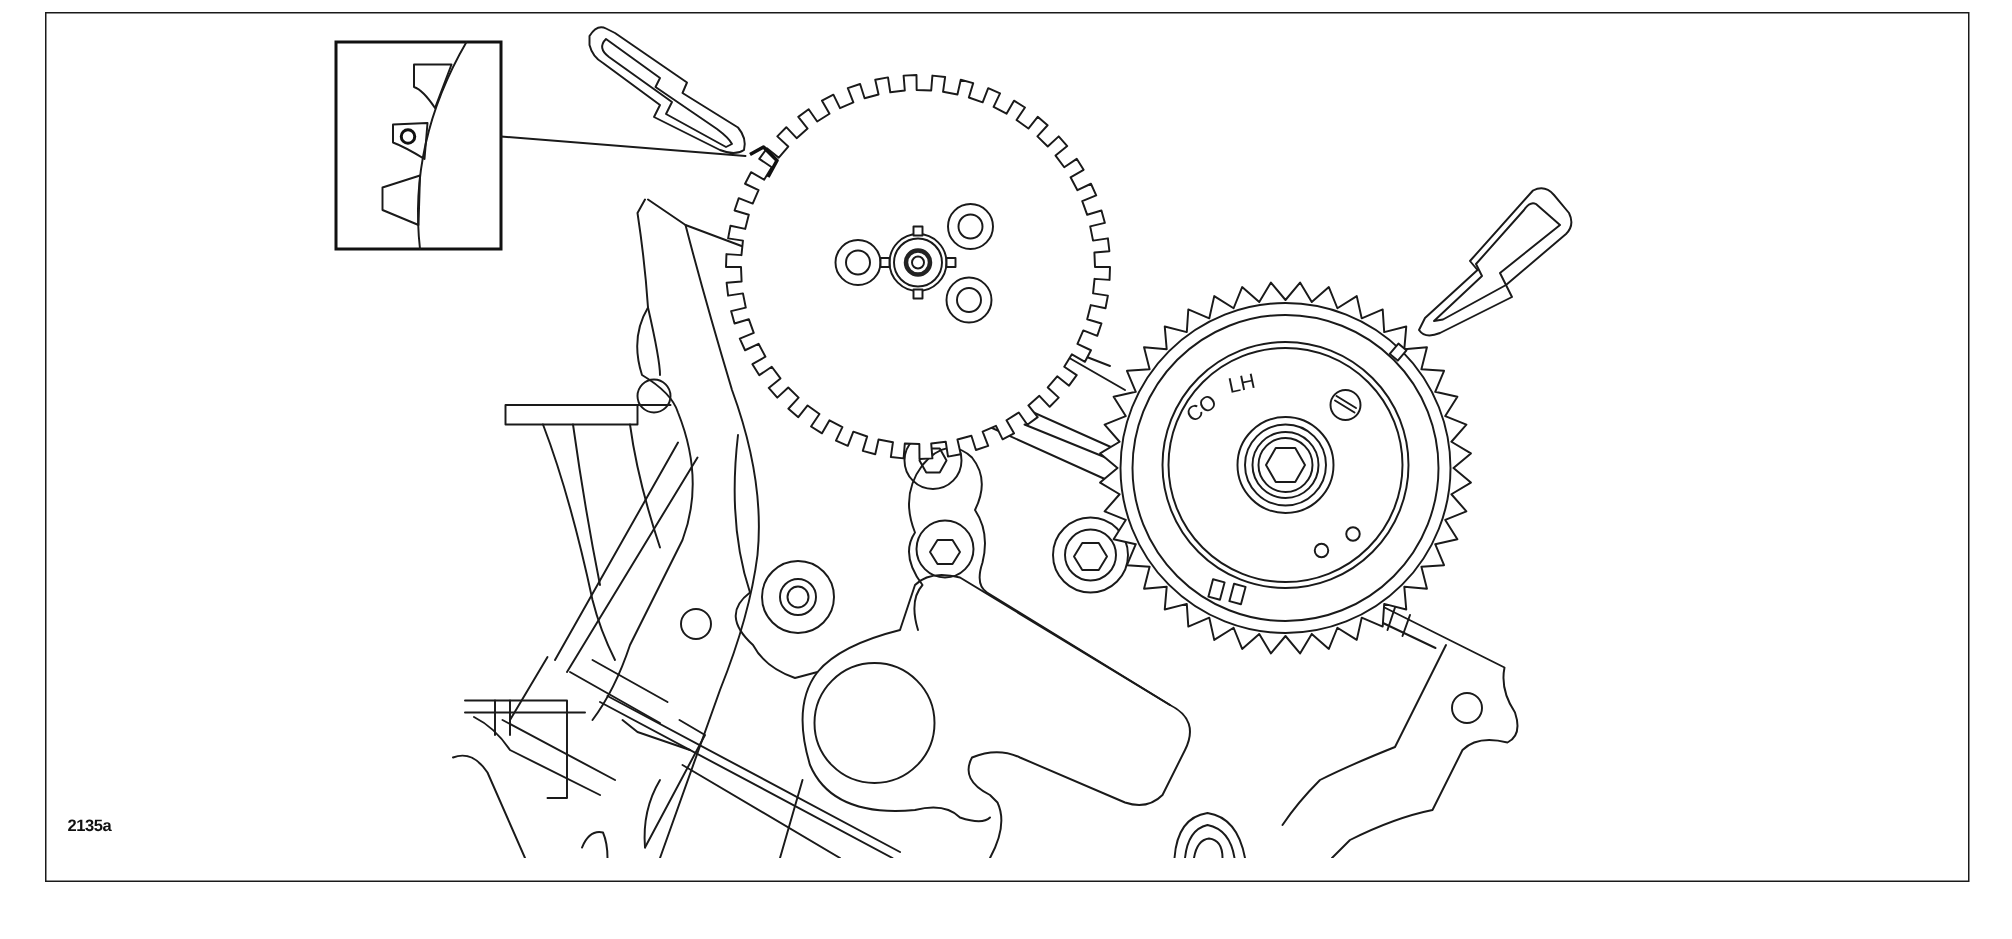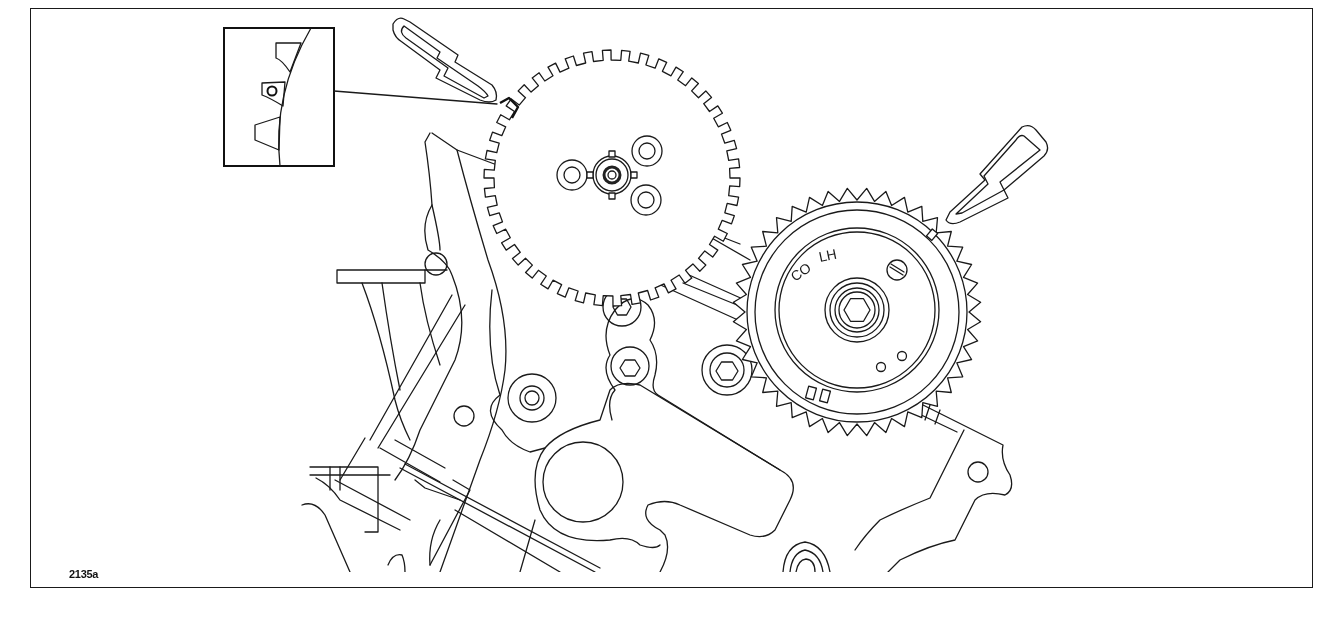--- a/index.html
+++ b/index.html
@@ -1,19 +1,19 @@
 <!DOCTYPE html>
 <html><head>
   <meta charset="utf-8">
   <style>
     html, body { margin: 0; padding: 0; background: #ffffff; }
     body { width: 1341px; height: 626px; position: relative; overflow: hidden; font-family: "Liberation Sans", sans-serif; }
     .frame { position: absolute; left: 30px; top: 8px; width: 1283px; height: 580px; border: 1.5px solid #1a1a1a; box-sizing: border-box; background: #fff; }
     svg.drawing { position: absolute; left: 0; top: 0; }
-    .fig-label { position: absolute; left: 45px; top: 568px; font-size: 11px; font-weight: bold; color: #111; letter-spacing: -0.3px; margin-left: 24px; }
+    .fig-label { position: absolute; left: 45px; top: 545px; font-size: 11px; font-weight: bold; color: #111; letter-spacing: -0.3px; }
     .ln { fill: none; stroke: #1a1a1a; stroke-width: 1.3; stroke-linejoin: round; stroke-linecap: round; }
     .lnb { fill: none; stroke: #111; stroke-width: 2.4; stroke-linejoin: round; }
     .fillw { fill: #fff; stroke: #1a1a1a; stroke-width: 1.3; stroke-linejoin: round; }
     .txt { font-family: "Liberation Sans", sans-serif; font-size: 14px; fill: #1a1a1a; }
   </style>
 </head>
 <body>
 
 <div class="frame"></div>
 

